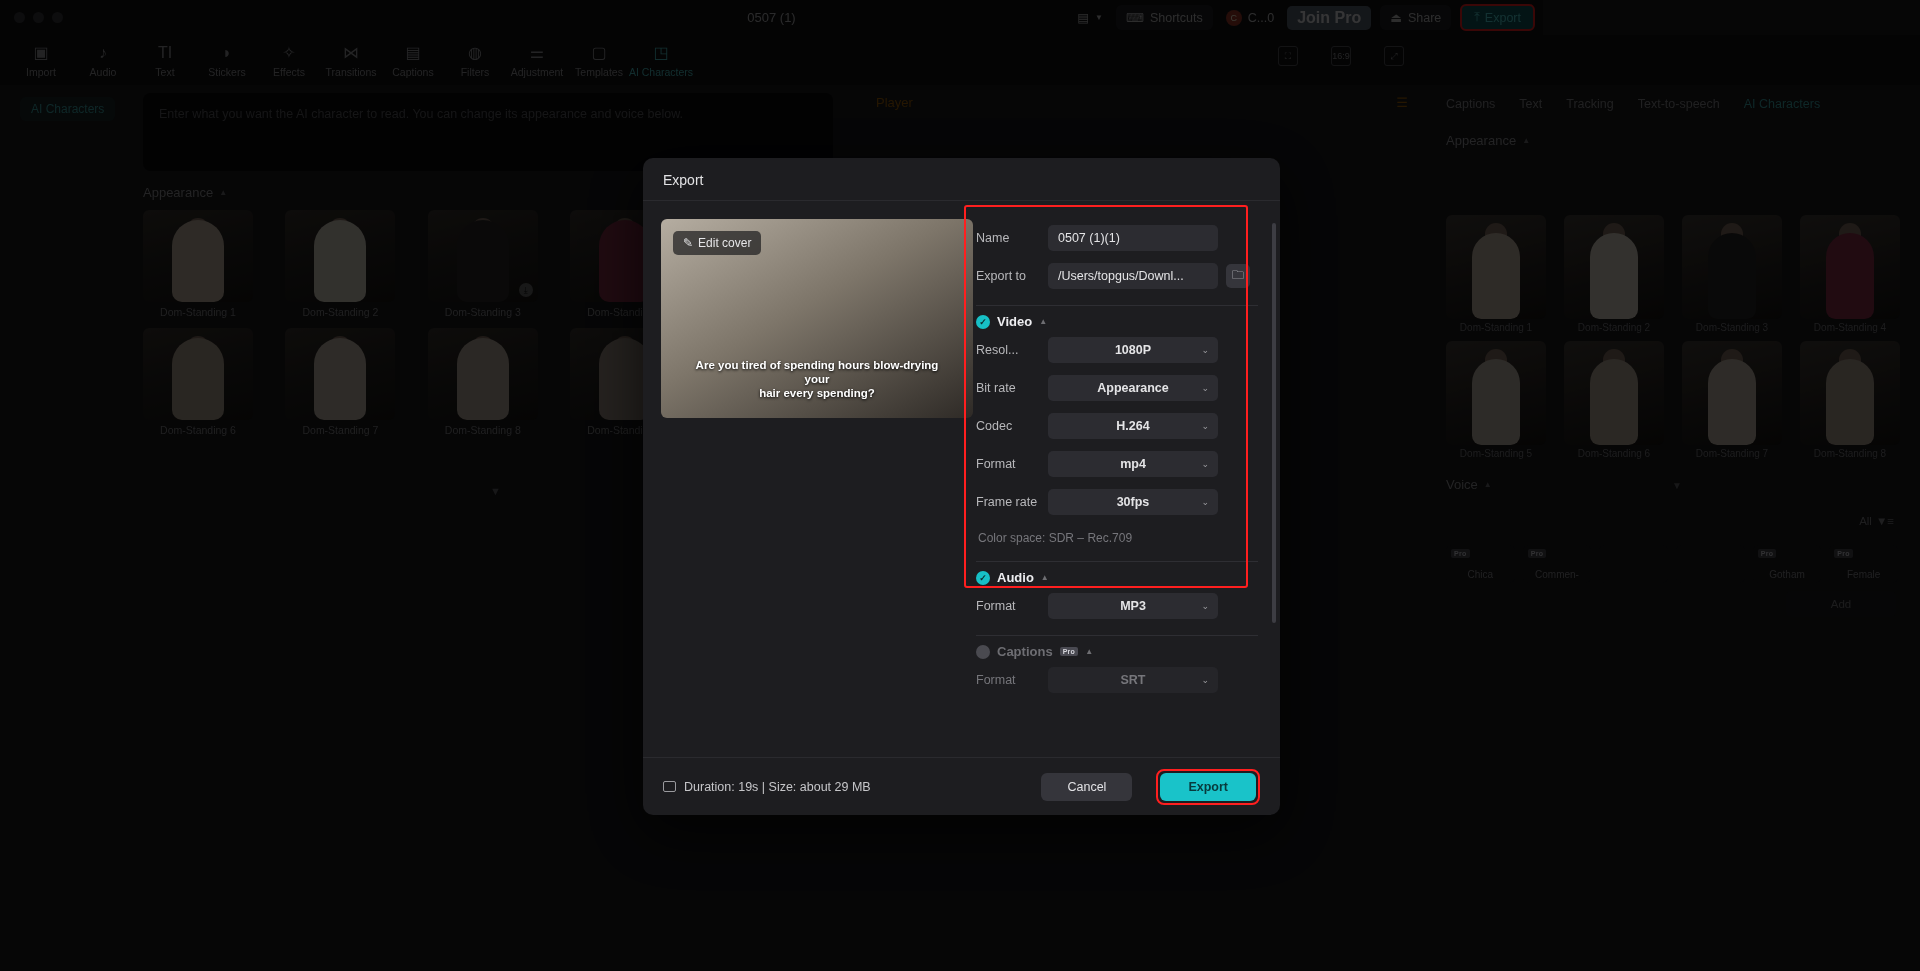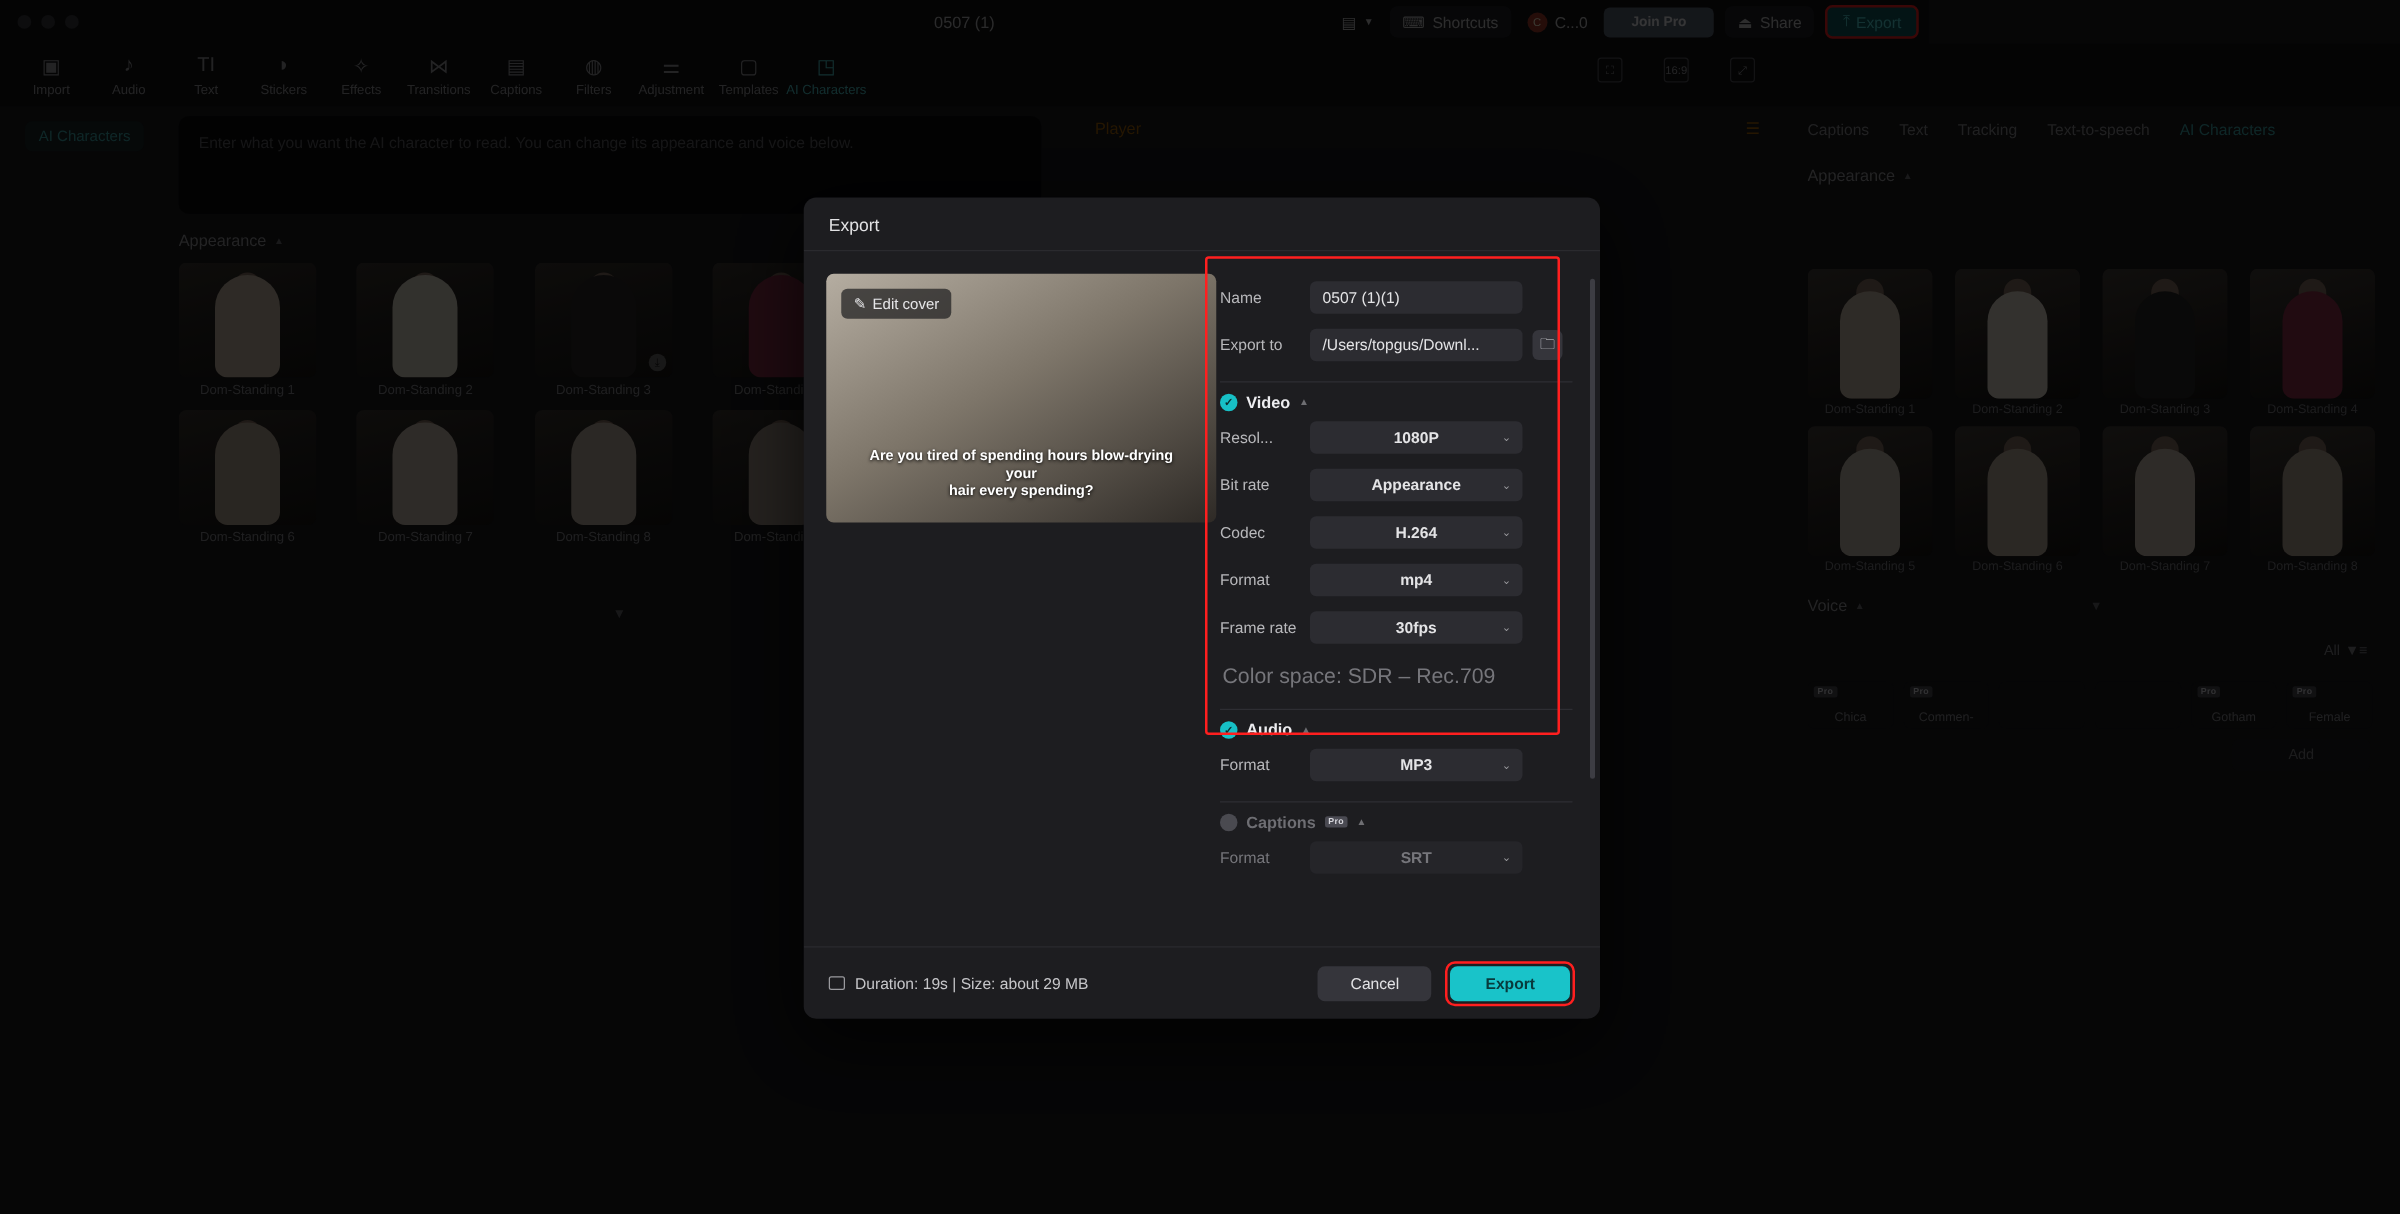--- a/index.html
+++ b/index.html
@@ -27,22 +27,22 @@
     font-size:13px; color:#b9b9bb; line-height:35px; pointer-events:none;
   }
   .tb-right { position:absolute; right:8px; top:0; height:35px; display:flex; align-items:center; gap:9px; }
   .tb-btn {
     display:flex; align-items:center; gap:6px;
     padding:4px 10px; border-radius:6px; background:#222226;
     font-size:12.5px; color:#c3c3c5; height:25px;
   }
   .tb-plain { background:transparent; padding:4px 4px; }
   .joinpro {
-    background:#5b6472; color:#e9e9ec; font-weight:bold; font-size:11px;
-    padding:4px 22px; border-radius:5px; height:24px; display:flex; align-items:center;
+    background:#5b6472; color:#e9e9ec; font-weight:bold; font-size:16px;
+    padding:4px 10px; border-radius:5px; height:24px; display:flex; align-items:center;
   }
   .avatar-c {
     width:16px;height:16px;border-radius:50%;
     background:#a23a2a; color:#ffd; font-size:9px;
     display:flex;align-items:center;justify-content:center;
   }
   .export-top {
     background:#0e5b5e; color:#56d6d8; border:2px solid #ff1f1f;
     padding:4px 12px; border-radius:6px; font-size:12.5px; height:27px;
     display:flex; align-items:center; gap:5px;
@@ -214,31 +214,31 @@
     display:flex;align-items:center;justify-content:center;font-size:12px;color:#d4d4d8;
   }
   .divider { height:1px; background:#2e2e33; margin:10px 0 4px; }
   .grp-head { display:flex; align-items:center; gap:7px; font-size:13px; color:#ededf0; font-weight:bold; margin:8px 0 2px; }
   .cbox { width:14px;height:14px;border-radius:50%;background:#17c0c6;
     display:flex;align-items:center;justify-content:center;color:#0c2b2c;font-size:9px;font-weight:bold; }
   .cbox.off { background:#4a4a50; }
   .grp-head.muted { color:#6e6e73; }
   .fval.muted { background:#252529; color:#76767b; }
   .flabel.muted { color:#76767b; }
-  .colorspace { font-size:17px; color:#76767b; margin:10px 0 0 2px; }
+  .colorspace { font-size:12px; color:#76767b; margin:10px 0 0 2px; }
   .scrollbar {
     position:absolute; right:4px; top:22px; width:4px; height:400px;
     background:#3d3d43; border-radius:2px;
   }
   .modal-foot {
     height:58px; border-top:1px solid #2a2a2e;
     display:flex; align-items:center; justify-content:space-between; padding:0 20px;
   }
   .duration { font-size:12.5px; color:#c6c6c9; display:flex; align-items:center; gap:8px; }
-  .foot-btns { display:flex; align-items:center; gap:11px; }
+  .foot-btns { display:flex; align-items:center; gap:24px; }
   .btn-cancel {
     background:#35353b; color:#e2e2e5; font-size:12.5px;
     padding:7px 26px; border-radius:6px;
   }
   .btn-export-wrap { border:2px solid #ff1f1f; border-radius:8px; padding:2px; }
   .btn-export {
     background:#19c3c9; color:#083a3c; font-weight:bold; font-size:12.5px;
     padding:7px 28px; border-radius:6px;
   }
   .film-ic { display:inline-block; width:13px;height:11px;border:1px solid #9a9a9e; border-radius:2px; }

